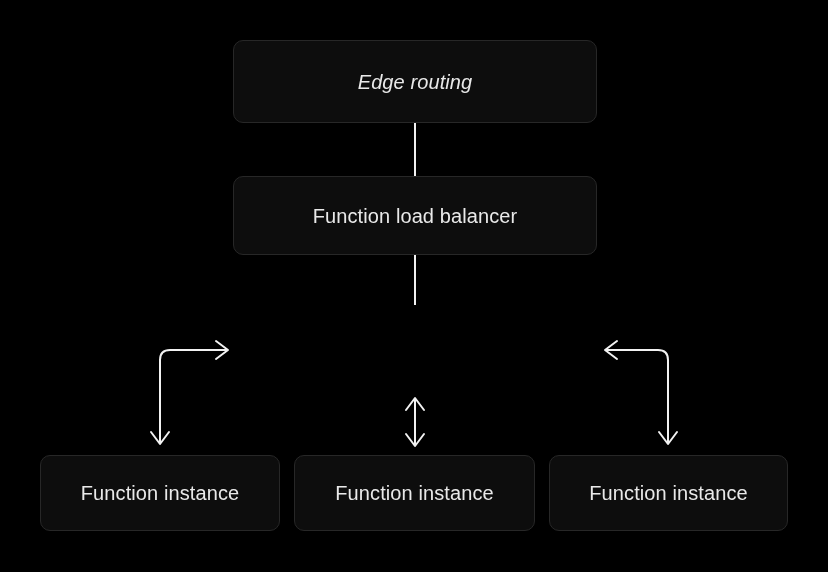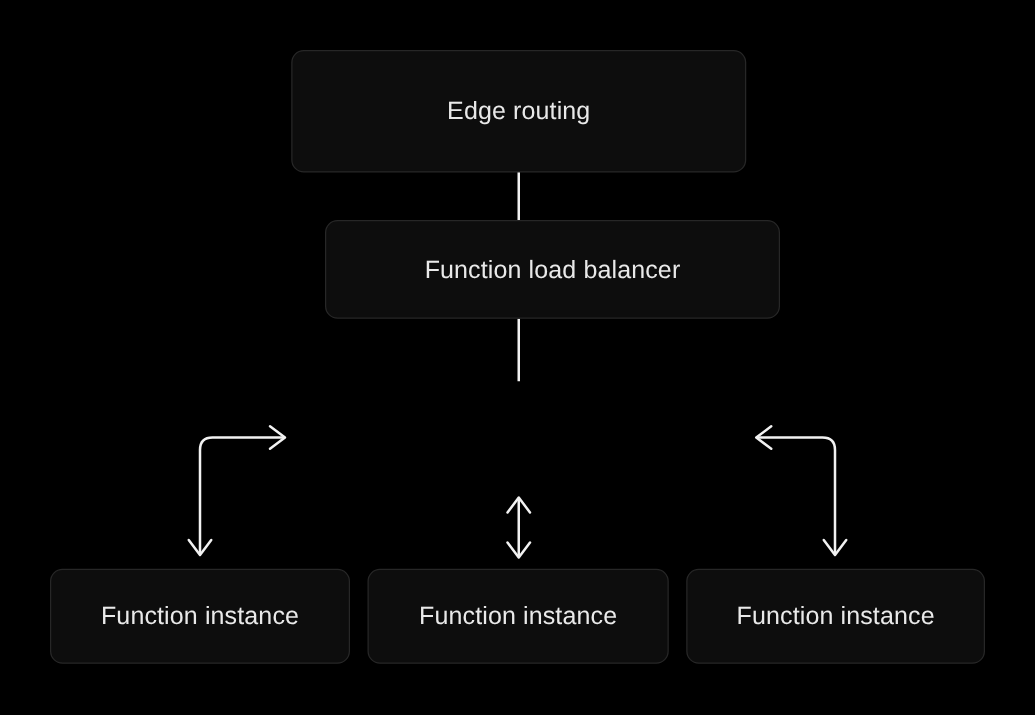--- a/index.html
+++ b/index.html
@@ -43,24 +43,24 @@
     color: #e9e9e9;
     font-size: 20px;
     font-weight: 400;
     line-height: 1.2;
     letter-spacing: 0.1px;
     white-space: nowrap;
     text-align: center;
   }
   
   #node-edge-routing {
-    left: 233px;  top: 40px;  width: 364px; height: 98px;
+    left: 233px;  top: 40px;  width: 364px; height: 83px; font-style: italic;
   }
   #node-load-balancer {
-    left: 233px;  top: 176px; width: 364px; height: 79px; margin-left: 27px;
+    left: 233px;  top: 176px; width: 364px; height: 79px;
   }
   #node-invocation-service {
     left: 233px;  top: 305px; width: 364px; height: 80px;
   }
   #node-instance-left {
     left: 40px;   top: 455px; width: 240px; height: 76px;
   }
   #node-instance-center {
     left: 294px;  top: 455px; width: 241px; height: 76px;
   }

